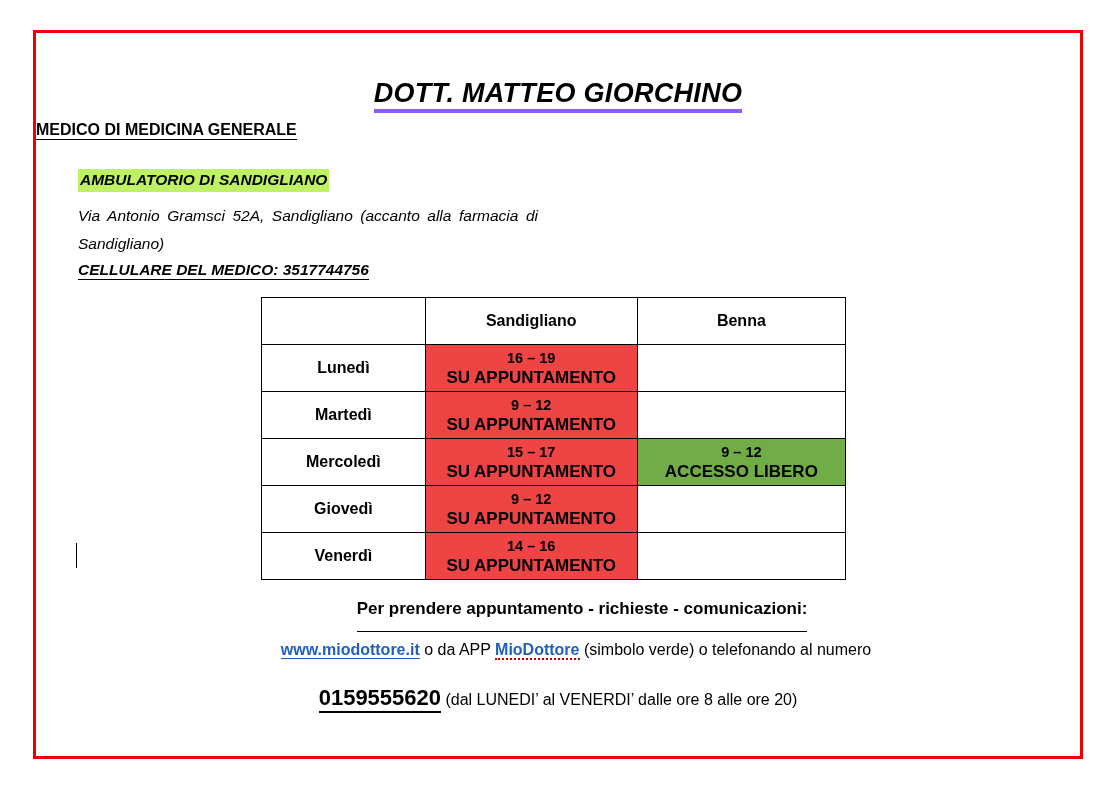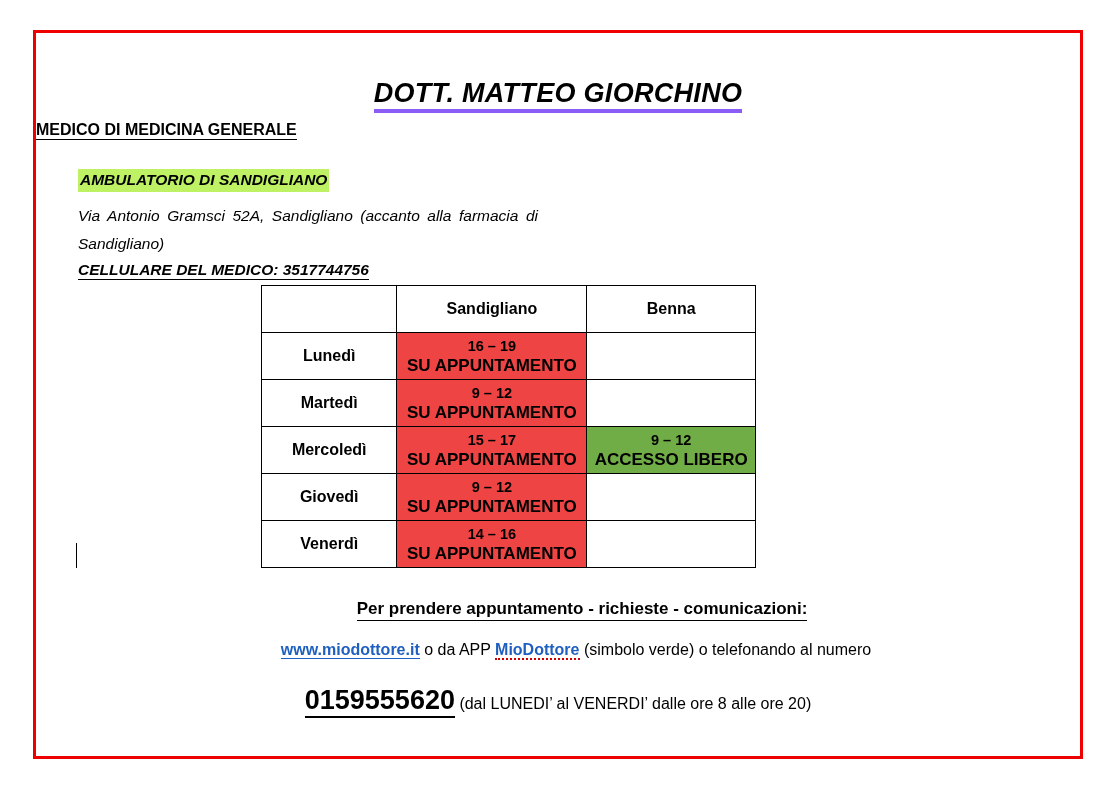--- a/index.html
+++ b/index.html
@@ -101,23 +101,23 @@
   }
   .cell-line span {
     border-bottom: 1.5px solid #000;
     padding-bottom: 1px;
   }
 
   
   table.schedule {
     position: absolute;
     left: 225px;
-    top: 252px;
+    top: 264px;
     border-collapse: collapse;
-    width: 495px;
+    width: 585px;
     font-size: 14.5px;
   }
   table.schedule td {
     border: 1px solid #000;
     vertical-align: middle;
     padding: 0;
     height: 46px;
   }
   td.head-blank {
     width: 164px;
@@ -153,21 +153,21 @@
     position: absolute;
     left: 0;
     top: 566px;
     width: 100%;
     text-align: center;
     font-size: 17px;
     font-weight: bold;
   }
   .footer1 span {
     border-bottom: 1.5px solid #000;
-    padding-bottom: 2px;
+    padding-bottom: 13px;
     margin-left: 48px;
   }
   .footer2 {
     position: absolute;
     left: 18px;
     top: 608px;
     width: 100%;
     text-align: center;
     font-size: 16px;
   }
@@ -183,21 +183,21 @@
   }
   .footer3 {
     position: absolute;
     left: 0;
     top: 652px;
     width: 100%;
     text-align: center;
     font-size: 16px;
   }
   .footer3 .phone {
-    font-size: 27px;
+    font-size: 22px;
     font-weight: bold;
     border-bottom: 2px solid #000;
     padding-bottom: 1px;
   }
 
   .caret {
     position: absolute;
     left: 40px;
     top: 510px;
     width: 1px;

